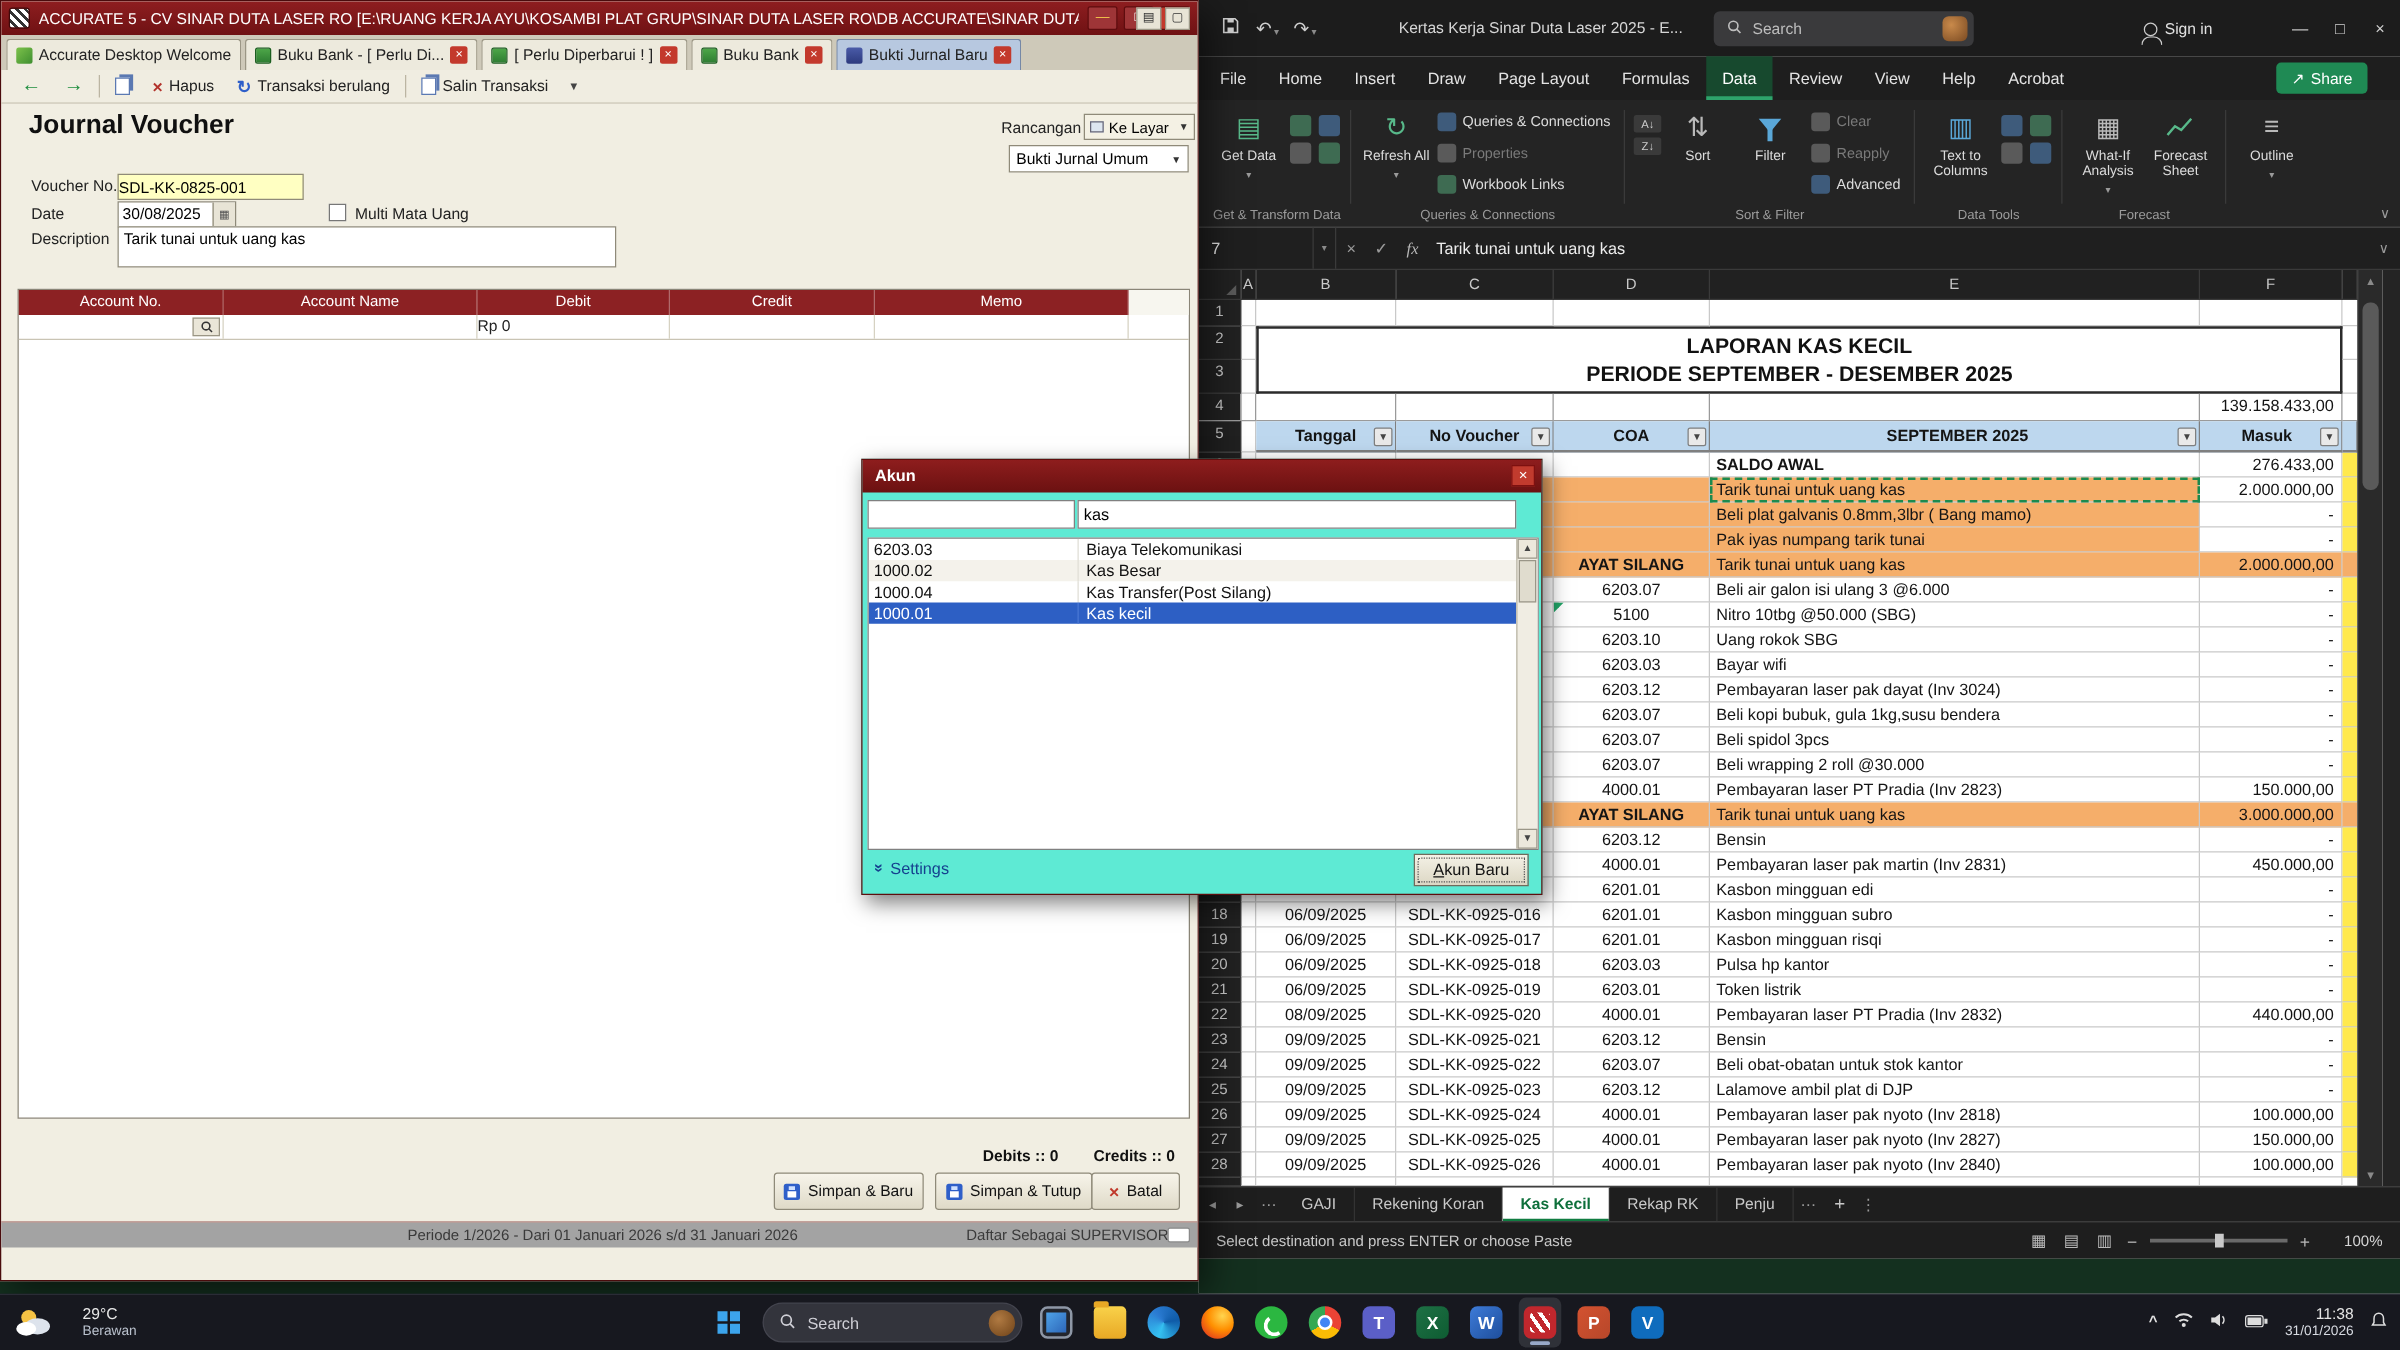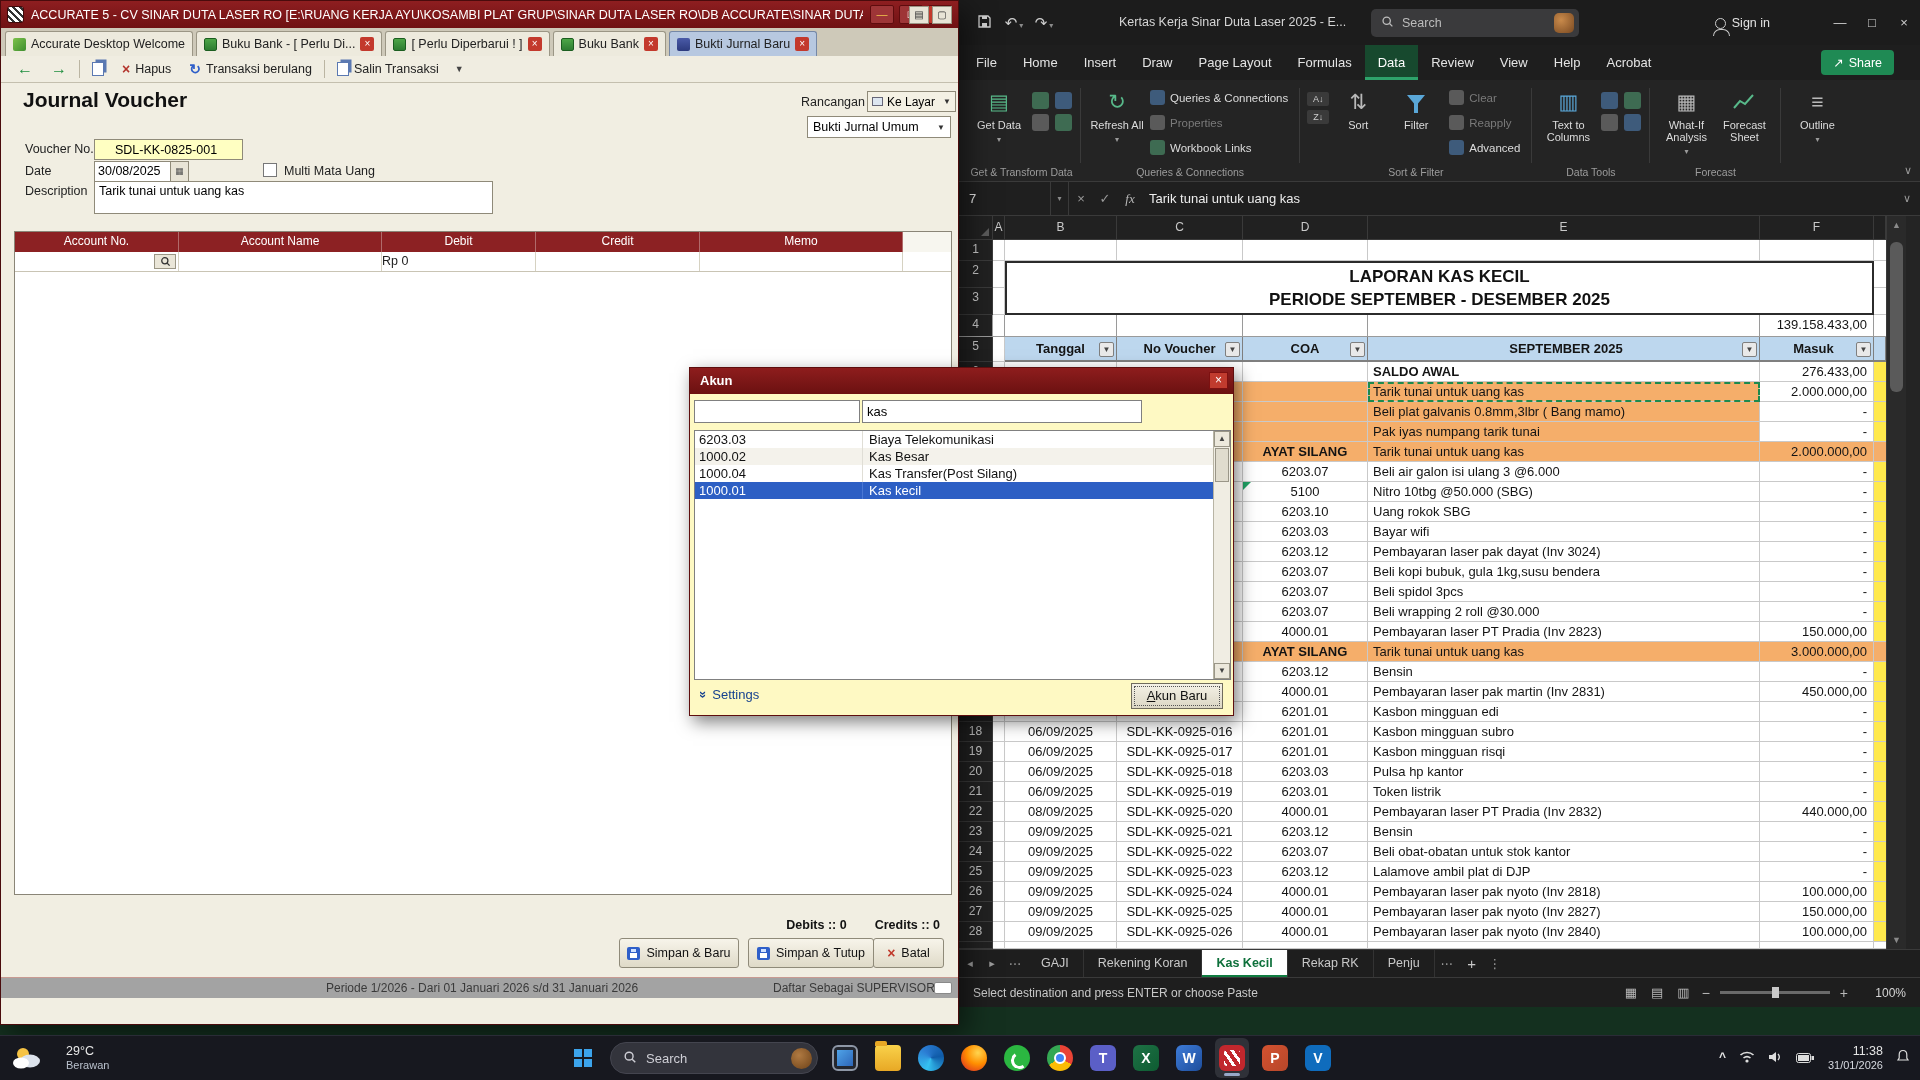--- a/index.html
+++ b/index.html
@@ -135,21 +135,21 @@
 .icon-rec{color:#2F5FC9;font-weight:bold;font-size:14px}
 .ddc{font-size:9px;color:#444;padding:2px 4px}
 .ac-body{position:relative;height:894px;background:#F1EEE2}
 .ac-h1{position:absolute;left:22px;top:5px;font-size:21px;font-weight:bold;color:#101010}
 .rnc-lb{position:absolute;left:800px;top:12px;font-size:12.5px;color:#222}
 .rnc-cb{position:absolute;left:866px;top:8px;width:89px;height:21px;background:#F4F1E4;border:1px solid #8F8A79;display:flex;align-items:center;gap:4px;padding:0 4px;font-size:12px}
 .mon{width:11px;height:9px;border:1.5px solid #667;background:#DDE6F0;flex:none}
 .cbc{font-size:8px;color:#333;margin-left:auto}
 .tpl-cb{position:absolute;left:806px;top:33px;width:144px;height:22px;background:#fff;border:1px solid #8F8A79;display:flex;align-items:center;font-size:12.5px;padding:0 5px;justify-content:space-between}
 .flb{position:absolute;left:24px;font-size:12.5px;color:#222}
-.fin{position:absolute;left:93px;height:21px;border:1px solid #8F8A79;font-size:12.5px;padding:0 20px;font-family:"Liberation Sans",sans-serif}
+.fin{position:absolute;left:93px;height:21px;border:1px solid #8F8A79;font-size:12.5px;padding:0 0;font-family:"Liberation Sans",sans-serif}
 #voucher{top:56px;width:149px;background:#FFFFC2}
 .date-wrap{position:absolute;left:93px;top:78px;width:95px;height:21px;border:1px solid #8F8A79;background:#fff;display:flex}
 .date-in{flex:1;font-size:12.5px;line-height:19px;padding:0 3px;overflow:hidden}
 .cal-btn{width:18px;background:#E8E4D6;border-left:1px solid #8F8A79;font-size:9px;text-align:center;line-height:19px;color:#555}
 .cbx{position:absolute;left:262px;top:80px;width:14px;height:14px;background:#fff;border:1px solid #777}
 .cbl{position:absolute;left:283px;top:81px;font-size:12.5px;color:#222}
 .desc{position:absolute;left:93px;top:98px;width:399px;height:33px;border:1px solid #8F8A79;font:12.5px "Liberation Sans",sans-serif;padding:2px 4px;resize:none;background:#fff}
 .ac-table{position:absolute;left:13px;top:148px;width:938px;height:664px;background:#fff;border:1px solid #8a8577}
 .ac-thead{display:flex;height:20px}
 .th{background:#8C2123;color:#fff;font-size:12px;text-align:center;line-height:19px;border-right:1px solid #B06A6A}
@@ -167,26 +167,26 @@
 .disk{position:relative;width:13px;height:13px;background:#2F5FC9;border-radius:2px;flex:none}
 .disk::after{content:'';position:absolute;left:3px;top:6px;right:3px;bottom:2px;background:#fff}
 .disk::before{content:'';position:absolute;left:4px;top:2px;right:4px;height:3px;background:#cfe0ff}
 .bx{color:#C0392B;font-weight:bold;font-size:14px}
 .ac-status{height:21px;background:#a3a3a3;border-top:1px solid #C89A92;position:relative;font-size:12px;color:#3a3a3a}
 .st1{position:absolute;left:325px;top:3px}
 .st2{position:absolute;left:772px;top:3px}
 .kbd{position:absolute;right:6px;top:4px;width:18px;height:12px;border:1px solid #8a8a8a;border-radius:2px;background:#fff}
 
 
-#akun-dialog{position:absolute;left:689px;top:367px;width:545px;height:349px;background:#fef9c3;border:1px solid #5E0E0E;box-shadow:4px 6px 16px rgba(0,0,0,.5);z-index:3}
+#akun-dialog{position:absolute;left:689px;top:367px;width:545px;height:349px;background:#5eead4;border:1px solid #5E0E0E;box-shadow:4px 6px 16px rgba(0,0,0,.5);z-index:3}
 .dlg-title{height:26px;background:linear-gradient(#8E1D1D,#6B1111);color:#fff;font-size:13px;font-weight:bold;line-height:26px;padding-left:10px;position:relative}
 .dlg-x{position:absolute;right:5px;top:4px;width:19px;height:17px;background:#C13B2E;border:1px solid #7E1010;color:#fff;font-size:12px;line-height:15px;text-align:center;font-weight:normal}
 .dlg-in{position:absolute;height:23px;border:1px solid #808080;background:#fff;font:13px "Liberation Sans",sans-serif;padding:0 4px}
 #dlg-in1{left:4px;top:32px;width:166px}
-#dlg-in2{left:172px;top:32px;width:280px}
+#dlg-in2{left:172px;top:32px;width:351px}
 .dlg-listwrap{position:absolute;left:4px;top:62px;width:537px;height:250px;background:#fff;border:1px solid #808080}
 #akun-list{position:absolute;left:0;top:0;right:17px;bottom:0;overflow:hidden}
 .ak-row{display:flex;height:17px;font-size:13px;color:#111}
 .ak-row.alt{background:#F4F2EB}
 .ak-row.sel{background:#2D5FC4;color:#fff}
 .ak-code{width:168px;padding:0 4px;line-height:17px;border-right:1px solid #E0DED6;flex:none}
 .ak-row.sel .ak-code{border-right-color:#4a78d4}
 .ak-name{padding:0 6px;line-height:17px;white-space:nowrap}
 .dlg-scroll{position:absolute;right:0;top:0;bottom:0;width:17px;background:#F0EDE3;border-left:1px solid #B8B4A4}
 .dsc-btn{height:16px;background:#ECE8DC;border:1px solid #9a9688;font-size:8px;text-align:center;line-height:14px;color:#444}

